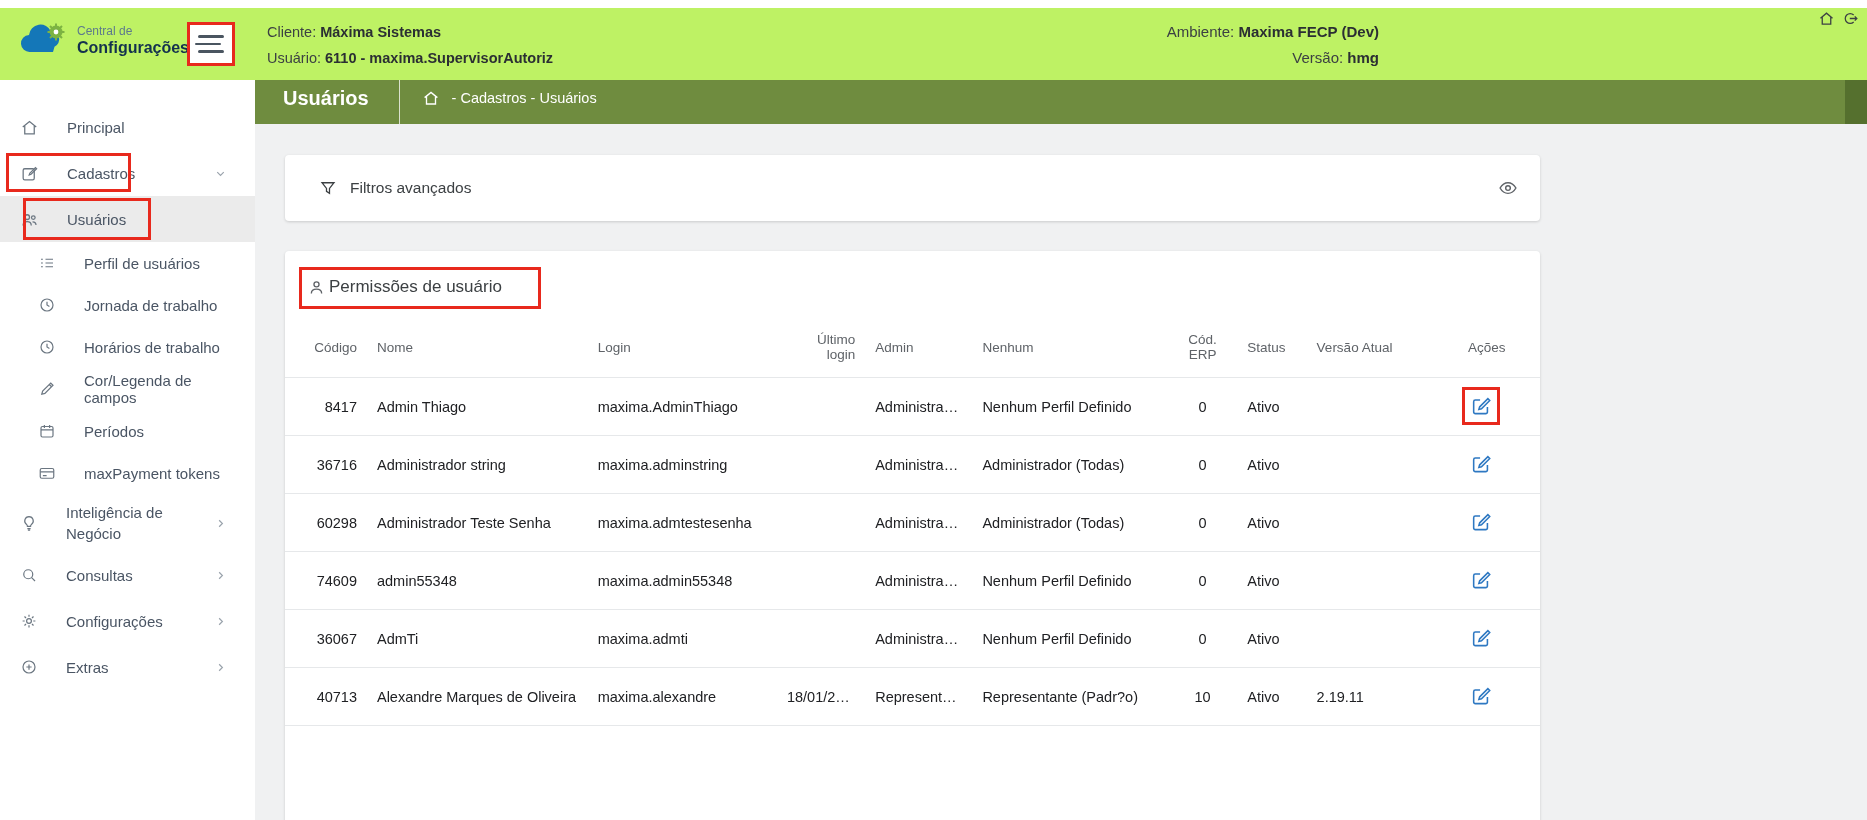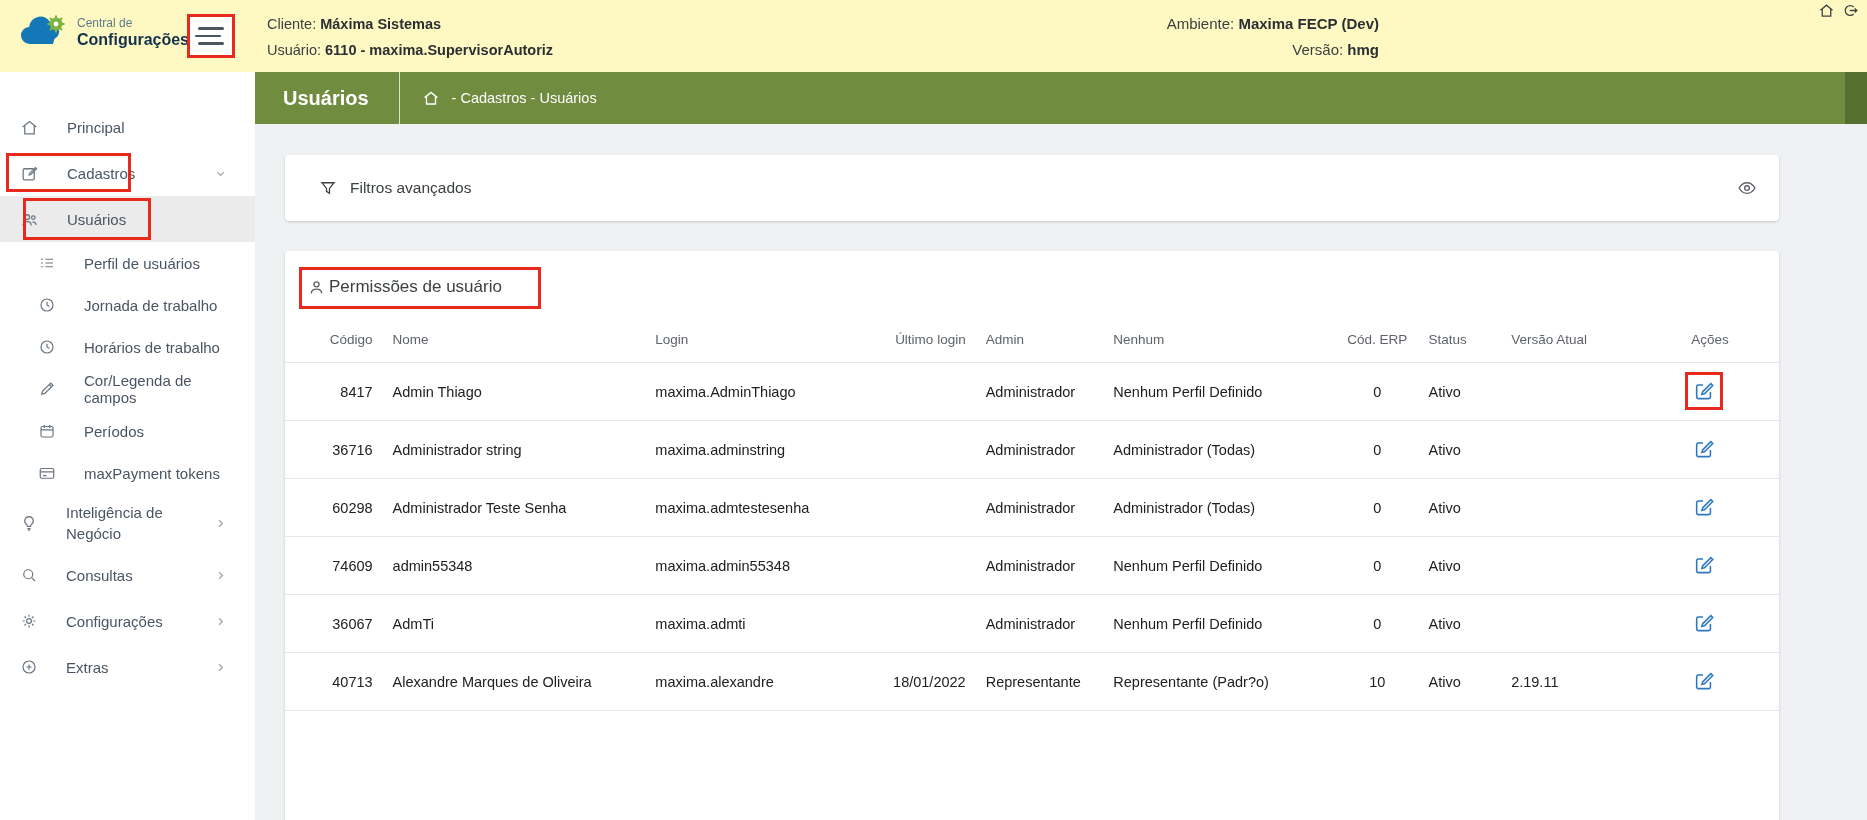--- a/index.html
+++ b/index.html
@@ -1,21 +1,21 @@
 <!DOCTYPE html>
 <html><head>
 <meta charset="utf-8">
 <style>
   * { margin:0; padding:0; box-sizing:border-box; }
   html,body { width:1867px; height:820px; overflow:hidden; }
   body { font-family:"Liberation Sans", sans-serif; background:#fff; color:#333; }
   .app { position:relative; width:1867px; height:820px; }
 
   
-  .topbar { position:absolute; top:0; left:0; right:0; height:72px; background:#fef9c3; z-index:5; }
+  .topbar { position:absolute; top:8px; left:0; right:0; height:72px; background:#bef264; z-index:5; }
   .logo-area { position:absolute; left:16px; top:12px; display:flex; align-items:center; gap:9px; }
   .logo-text { line-height:1.15; }
   .logo-text .l1 { font-size:12px; color:#5d7a8c; }
   .logo-text .l2 { font-size:16px; font-weight:bold; color:#13314e; }
   .hamburger { position:absolute; left:187px; top:14px; width:48px; height:44px;
     border:3px solid #e8291d; background:#fff; display:flex; flex-direction:column;
     justify-content:center; align-items:center; gap:5px; cursor:pointer; }
   .hamburger .bar { height:2.6px; background:#4a5560; border-radius:2px; }
   .hamburger .b1 { width:26px; } .hamburger .b2 { width:26px; transform:translateX(-3px); } .hamburger .b3 { width:26px; }
   .client-info { position:absolute; left:267px; top:11px; font-size:14.5px; color:#3c4043; line-height:26px; }
@@ -38,21 +38,21 @@
 
   
   .main { position:absolute; left:255px; top:72px; right:0; bottom:0; background:#f0f1f2; }
   .greenbar { position:relative; height:52px; background:#6f8c3f; display:flex; align-items:center; color:#fff; }
   .greenbar .title { font-size:20px; font-weight:bold; padding:0 30px 0 28px; }
   .greenbar .vdiv { width:1px; height:52px; background:rgba(255,255,255,.75); }
   .greenbar .crumb { display:flex; align-items:center; gap:12px; padding-left:22px; font-size:14.5px; }
   .greenbar .dark-strip { position:absolute; right:0; top:0; width:22px; height:52px; background:#55702e; }
 
   .content { padding:31px 0 0 30px; }
-  .card { width:1494px; background:#fff; border-radius:4px; box-shadow:0 1px 3px rgba(0,0,0,.16); }
+  .card { width:1255px; background:#fff; border-radius:4px; box-shadow:0 1px 3px rgba(0,0,0,.16); }
   .filters-card { height:66px; display:flex; align-items:center; padding:0 22px 0 34px; margin-bottom:30px; }
   .filters-card .f-title { font-size:15.5px; color:#3c4043; margin-left:13px; }
   .filters-card .eye { margin-left:auto; display:inline-flex; color:#5f6368; cursor:pointer; }
 
   .perm-card { height:600px; padding-top:14px; position:relative; }
   .perm-header { position:relative; display:flex; align-items:center; gap:3px; padding:12px 20px 20px 22px;
     font-size:17px; color:#3c4043; }
   .perm-header .ic { display:inline-flex; color:#5f6368; }
 
   table { width:100%; border-collapse:collapse; table-layout:fixed; }

